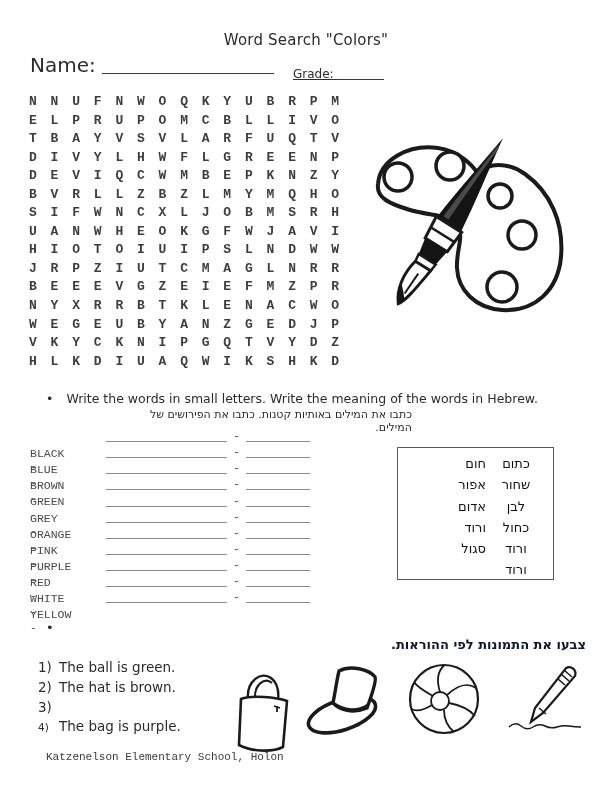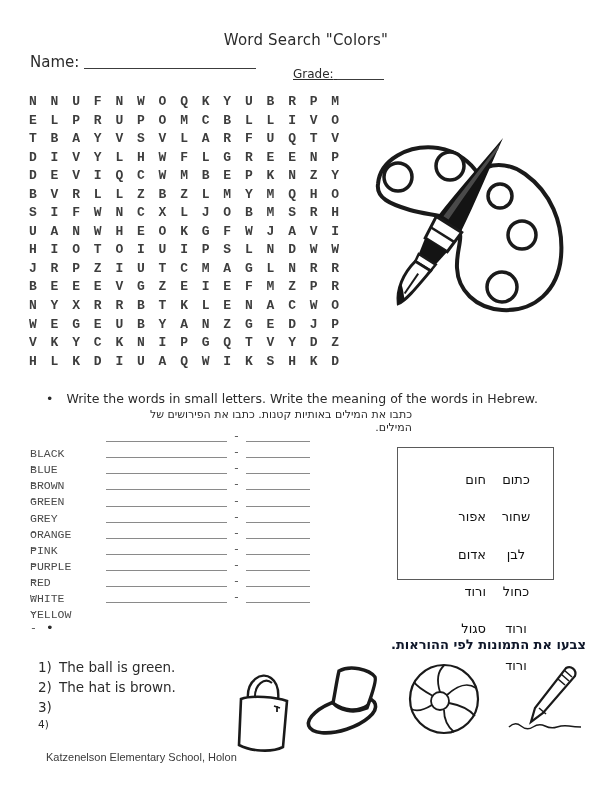--- a/index.html
+++ b/index.html
@@ -1,45 +1,45 @@
 <!DOCTYPE html>
 <html><head>
 <meta charset="utf-8">
 <style>
   html,body{margin:0;padding:0;background:#fff;}
   body{width:612px;height:792px;position:relative;font-family:"DejaVu Sans",sans-serif;color:#2b2b2b;overflow:hidden;}
   .abs{position:absolute;}
   .title{top:31px;left:0;width:612px;text-align:center;font-size:15px;letter-spacing:.2px;}
-  .name-row{top:53px;left:30px;font-size:15px;}
+  .name-row{top:53px;left:30px;font-size:20px;}
   .grade-row{top:65px;left:293px;font-size:12px;text-decoration:underline;}
   .blank{display:inline-block;border-bottom:1.6px solid #3c3c3c;height:14px;vertical-align:-2px;}
   .ws-grid{left:29px;top:94px;display:grid;grid-template-columns:repeat(15,21.6px);grid-auto-rows:18.55px;
            font-family:"Liberation Mono","DejaVu Sans Mono",monospace;font-weight:bold;font-size:13px;color:#3d3d3d;}
   .ws-letter{justify-self:start;}
   .bullet-row{display:flex;gap:13px;font-size:12.5px;}
   .b1{left:46px;top:391px;}
   .he-line1{left:110px;top:408px;width:302px;text-align:right;font-size:11px;}
   .word-list{left:30px;top:429px;font-family:"Liberation Mono","DejaVu Sans Mono",monospace;font-size:11.5px;color:#4a4a4a;}
   .wl-row{position:relative;height:16.15px;}
   .wl-word{position:absolute;left:0;top:0;margin-top:18px;}
   .wl-line1{position:absolute;left:76px;top:12px;width:121px;border-bottom:1px solid #8a8a8a;height:0;}
   .wl-dash{position:absolute;left:203px;top:0;}
   .wl-line2{position:absolute;left:216px;top:12px;width:64px;border-bottom:1px solid #8a8a8a;height:0;}
   .he-box{left:397px;top:447px;width:157px;height:133px;border:1.2px solid #5a5a5a;box-sizing:border-box;
           display:flex;flex-direction:row;direction:rtl;padding:5px 7px;font-size:13px;color:#111;}
   .he-col{width:60px;text-align:center;}
   .he-col2{width:78px;text-align:right;}
-  .he-word{line-height:21.3px;margin-top:16px;}
+  .he-word{line-height:21.3px;}
   .b2{left:46px;top:620px;font-weight:bold;font-style:italic;font-size:13px;}
   .he-line2{right:26px;top:637px;font-weight:bold;font-size:13px;color:#0f172a;}
   .sentences{left:38px;top:659px;font-size:13.5px;}
   .sent-row{display:flex;height:19.8px;align-items:baseline;}
   .sent-num{width:21px;}
   .sent-row:nth-child(4) .sent-num{font-size:10.5px;}
-  .footer{left:22px;top:751px;font-size:11px;font-family:Liberation Sans, sans-serif;color:#3a3a3a;padding-left:24px;}
+  .footer{left:22px;top:751px;font-size:11px;font-family:Liberation Mono, monospace;color:#3a3a3a;padding-left:24px;}
   svg{position:absolute;}
   .ink{stroke:#1a1a1a;fill:none;}
 </style>
 </head>
 <body>
 
 <div>
 
   <div class="abs title">Word Search "Colors"</div>
 
@@ -405,20 +405,21 @@
       </div>
       <div class="sent-row">
         <span class="sent-num">2)</span>
         <span class="sent-text">The hat is brown.</span>
       </div>
       <div class="sent-row">
         <span class="sent-num">3)</span>
       </div>
       <div class="sent-row">
         <span class="sent-num">4)</span>
+        <span class="sent-text">The bag is purple.</span>
       </div>
     </div>
 
   <svg style="left:234px;top:666px" width="60" height="92" viewBox="0 0 60 92">
     <path class="ink" stroke-width="2.4" d="M 14 34 C 12 14 28 5 37 12 C 44 17 45 26 44 35"></path>
     <path class="ink" stroke-width="2" d="M 21 33 C 20 18 31 11 38 17"></path>
     <path class="ink" style="fill:#fff" stroke-width="2.6" d="M 7 33 C 18 29 42 31 53 35 L 49 81 C 37 87 16 85 5 79 Z"></path>
     <path class="ink" stroke-width="1.8" d="M 40 40 L 46 42 M 43 40 L 43 46"></path>
   </svg>
 

